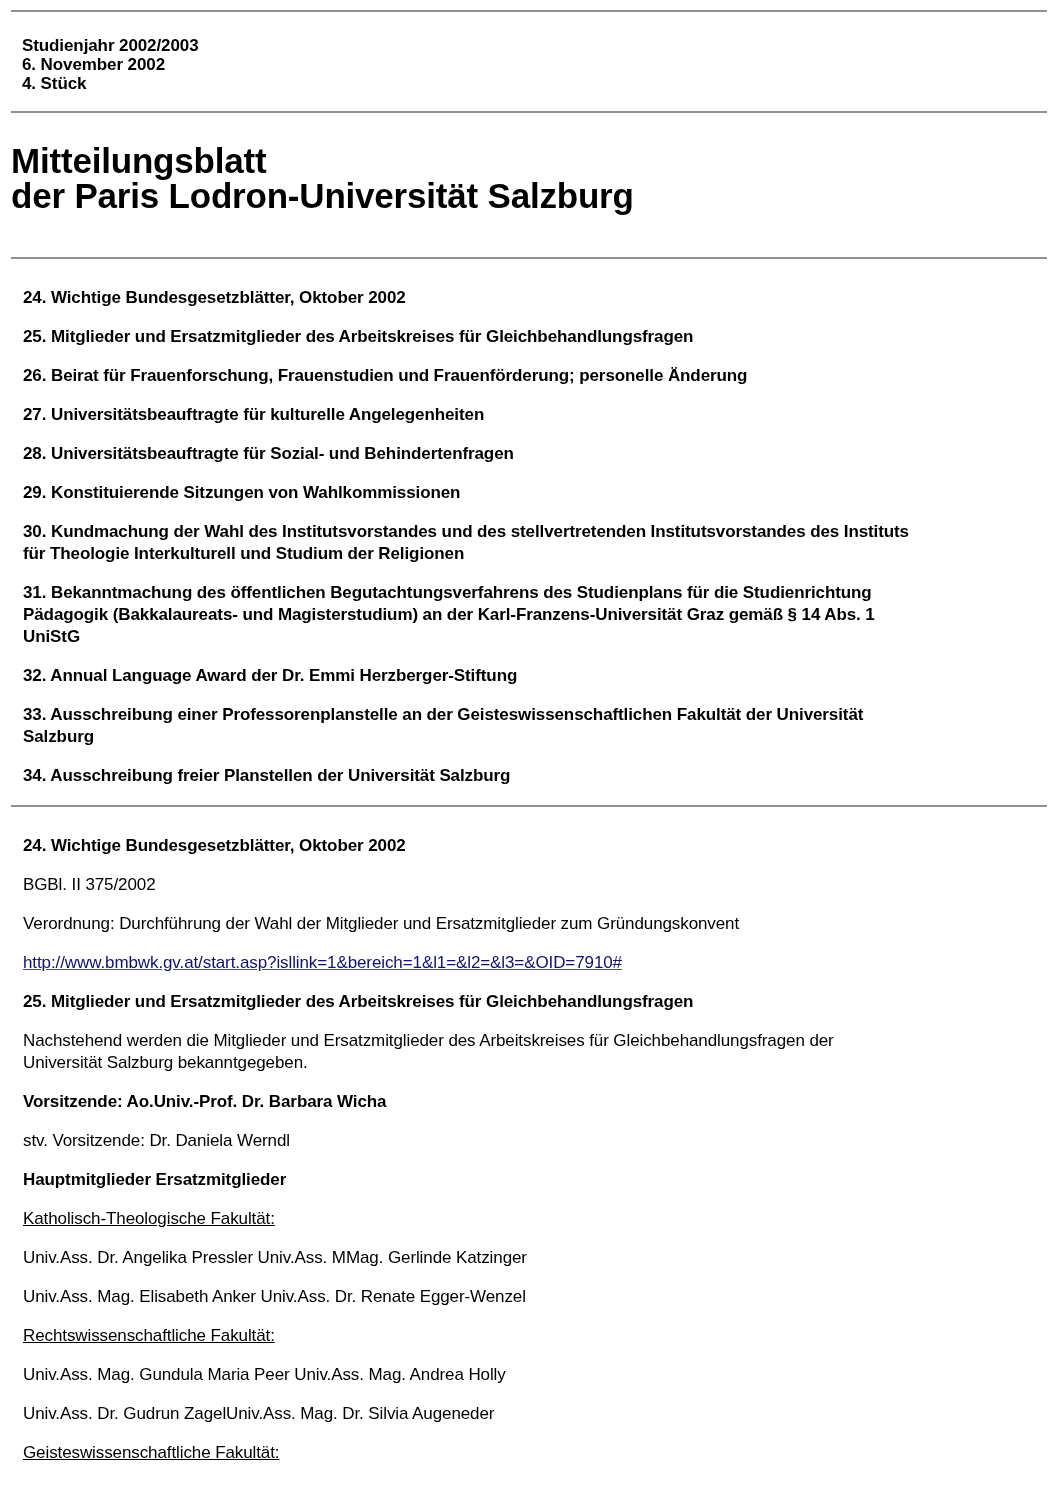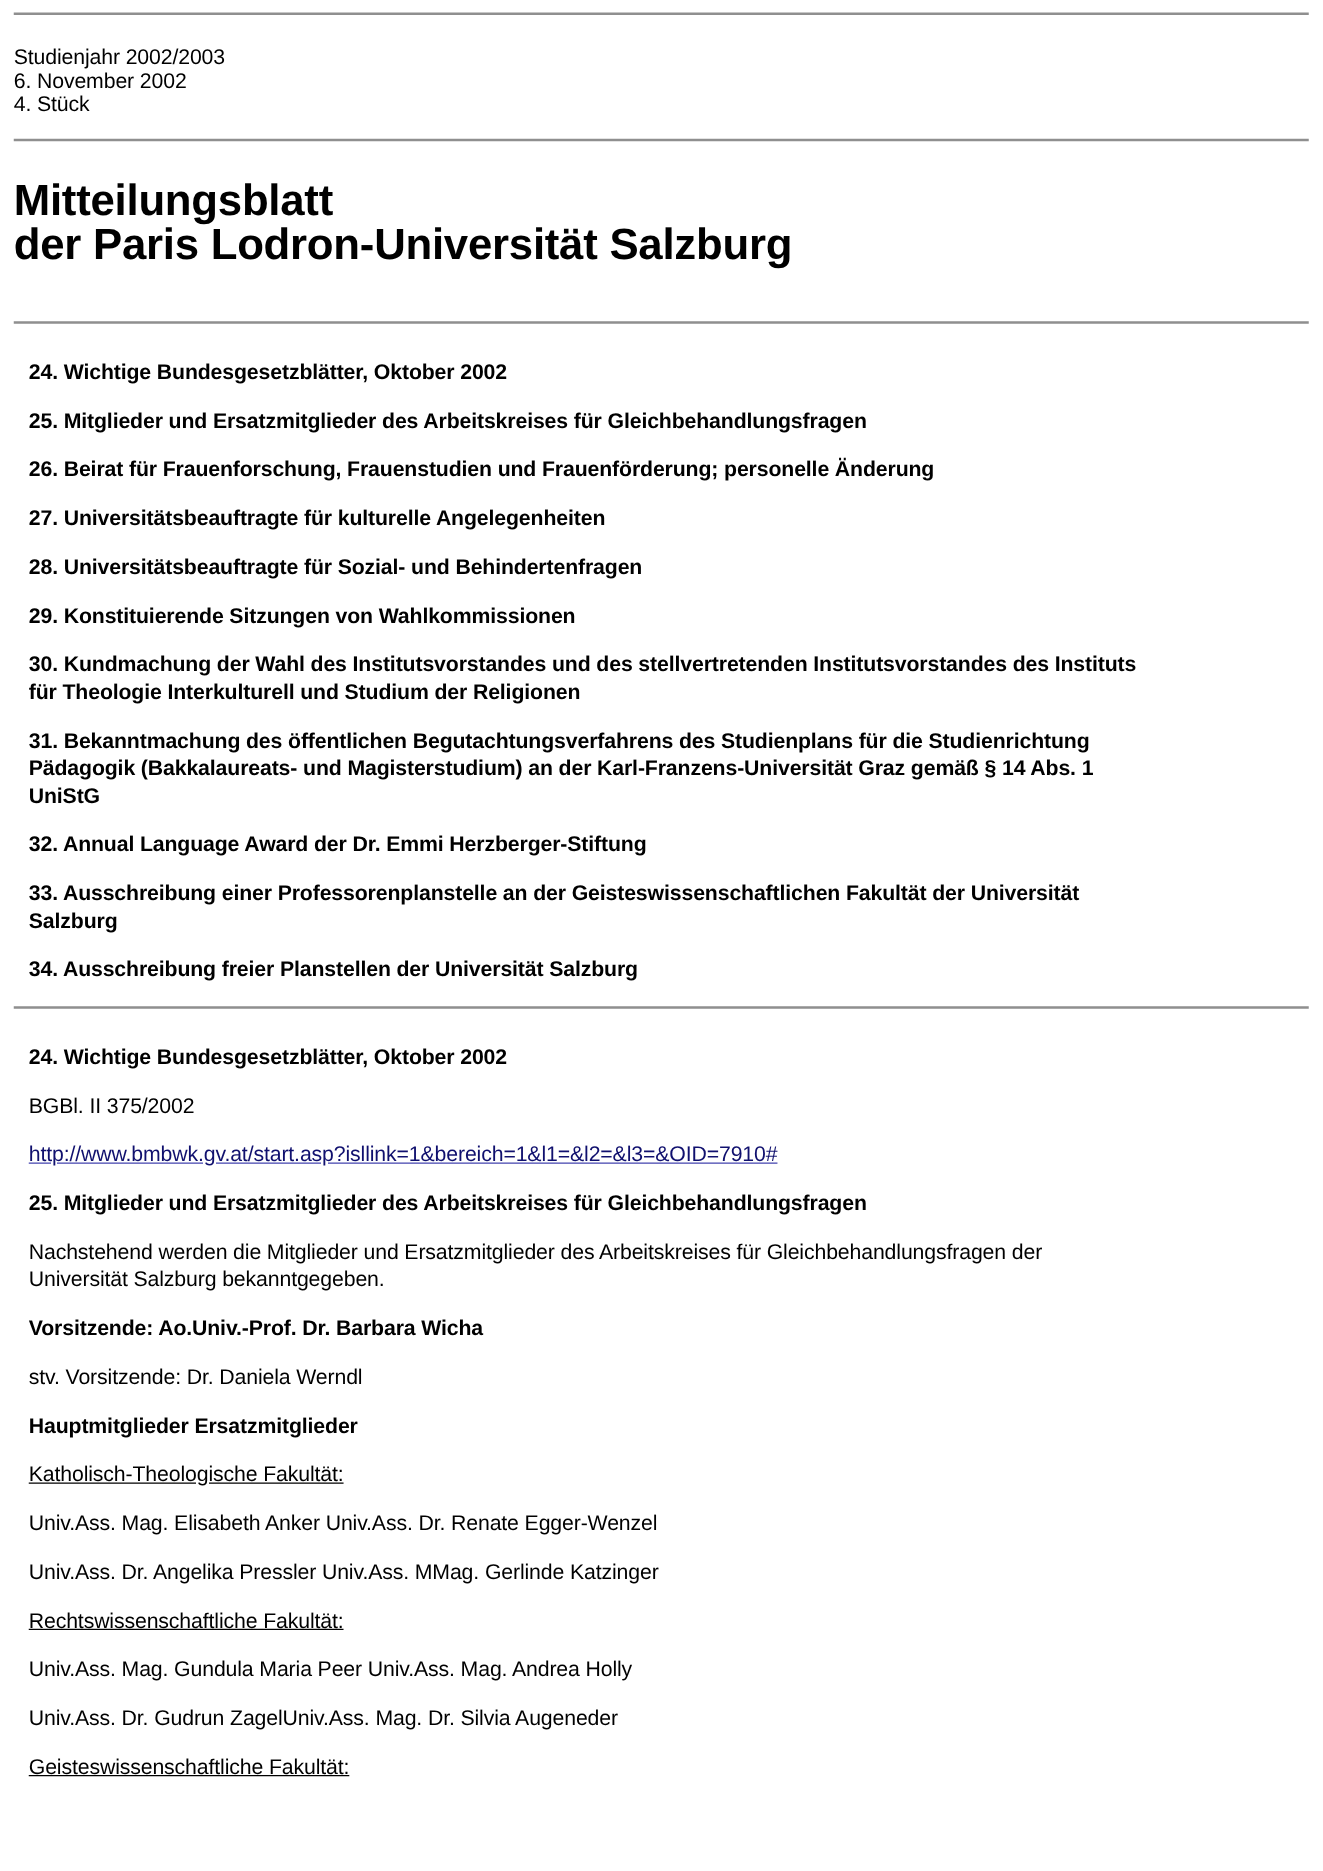--- a/index.html
+++ b/index.html
@@ -26,22 +26,23 @@
     margin: 18px 0 28px 0;
   }
   hr.rule-top {
     margin: 10px 0 24px 0;
   }
   p {
     margin: 17px 12px;
     white-space: pre-line;
   }
   p.masthead {
-    margin: 0;
+    margin: 11px;
     line-height: 19px;
+    font-weight: bold;
   }
   h1.doc-title {
     font-size: 35px;
     line-height: 35px;
     font-weight: bold;
     margin: 30px 0 44px 0;
     white-space: pre-line;
     letter-spacing: -0.2px;
   }
   .bold { font-weight: bold; }
@@ -87,34 +88,35 @@
     <p class="bold">33. Ausschreibung einer Professorenplanstelle an der Geisteswissenschaftlichen Fakultät der Universität
 Salzburg</p>
     <p class="bold">34. Ausschreibung freier Planstellen der Universität Salzburg</p>
   </div>
 
   <hr class="rule">
 
   <div>
     <p class="bold">24. Wichtige Bundesgesetzblätter, Oktober 2002</p>
     <p>BGBl. II 375/2002</p>
+    <p>Verordnung: Durchführung der Wahl der Mitglieder und Ersatzmitglieder zum Gründungskonvent</p>
     <p><a class="doc-link" href="#">http://www.bmbwk.gv.at/start.asp?isllink=1&amp;bereich=1&amp;l1=&amp;l2=&amp;l3=&amp;OID=7910#</a></p>
   </div>
 
   <div>
     <p class="bold">25. Mitglieder und Ersatzmitglieder des Arbeitskreises für Gleichbehandlungsfragen</p>
     <p>Nachstehend werden die Mitglieder und Ersatzmitglieder des Arbeitskreises für Gleichbehandlungsfragen der
 Universität Salzburg bekanntgegeben.</p>
     <p class="bold">Vorsitzende: Ao.Univ.-Prof. Dr. Barbara Wicha</p>
     <p>stv. Vorsitzende: Dr. Daniela Werndl</p>
     <p class="bold">Hauptmitglieder Ersatzmitglieder</p>
 
     <p class="underlined">Katholisch-Theologische Fakultät:</p>
+    <p>Univ.Ass. Dr. Angelika Pressler Univ.Ass. MMag. Gerlinde Katzinger</p>
     <p>Univ.Ass. Mag. Elisabeth Anker Univ.Ass. Dr. Renate Egger-Wenzel</p>
-    <p>Univ.Ass. Dr. Angelika Pressler Univ.Ass. MMag. Gerlinde Katzinger</p>
 
     <p class="underlined">Rechtswissenschaftliche Fakultät:</p>
     <p>Univ.Ass. Mag. Gundula Maria Peer Univ.Ass. Mag. Andrea Holly</p>
     <p>Univ.Ass. Dr. Gudrun ZagelUniv.Ass. Mag. Dr. Silvia Augeneder</p>
 
     <p class="underlined">Geisteswissenschaftliche Fakultät:</p>
   </div>
 
 </div>
 

